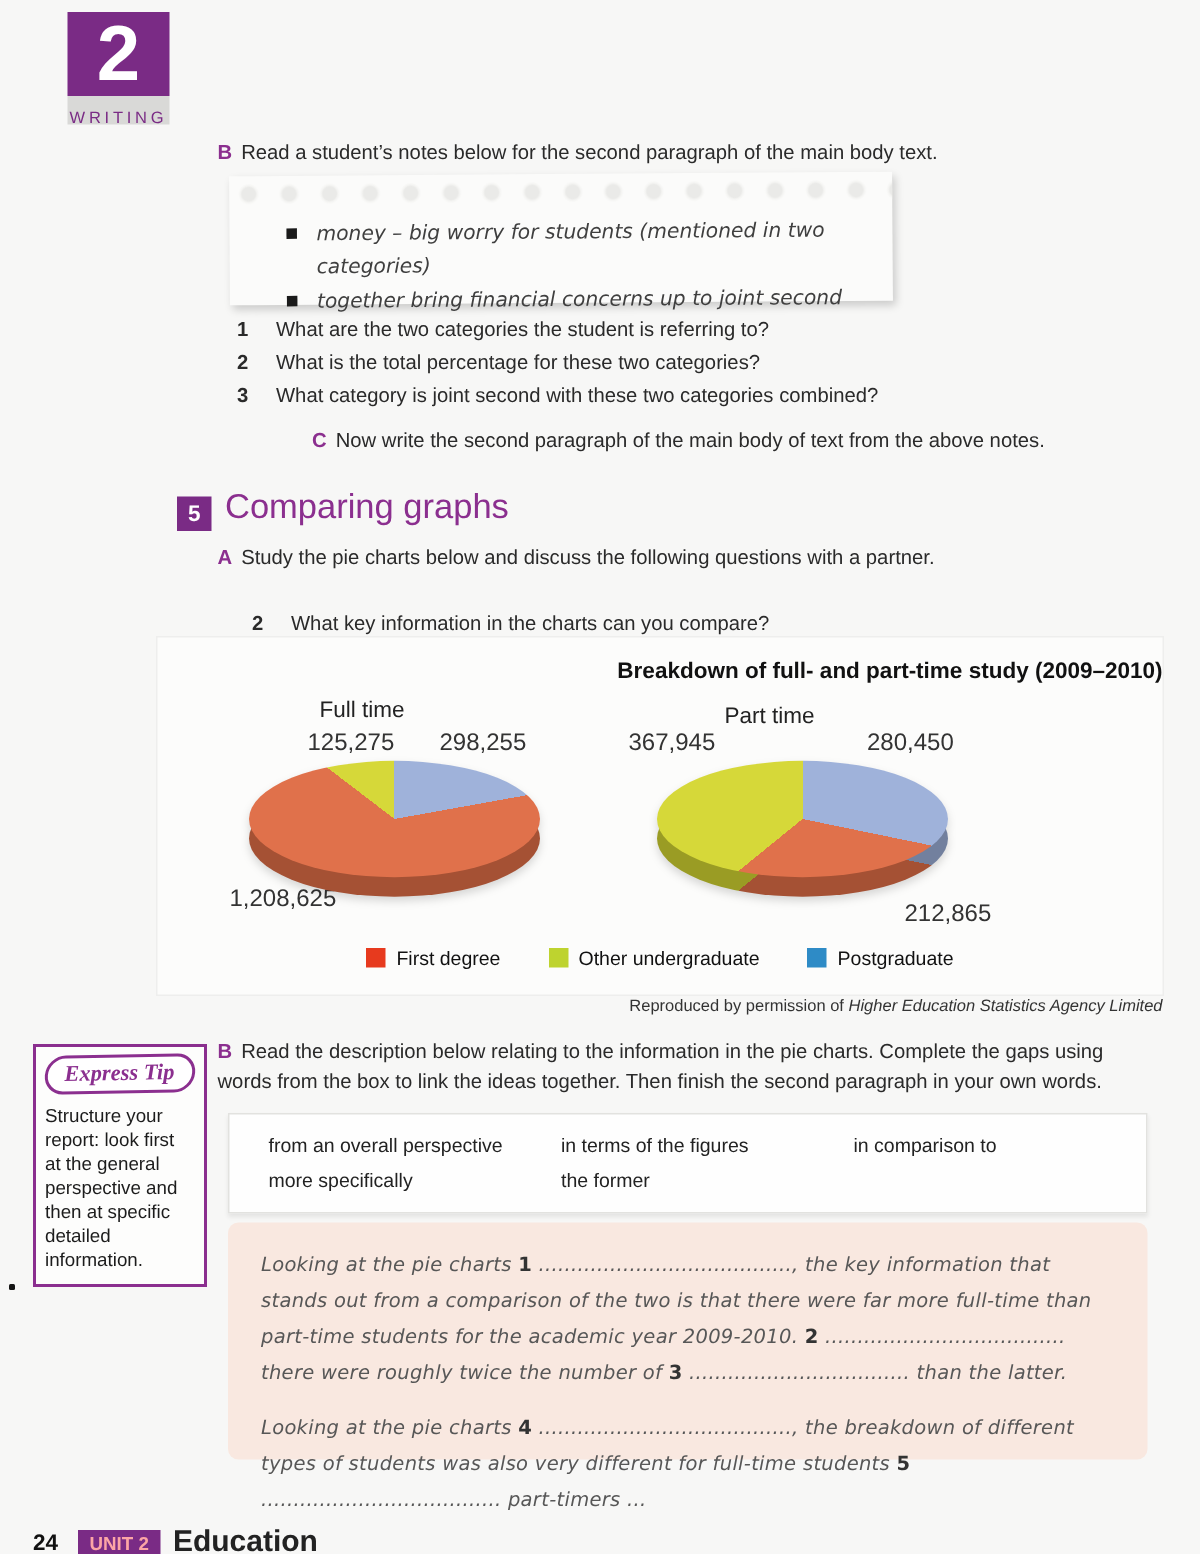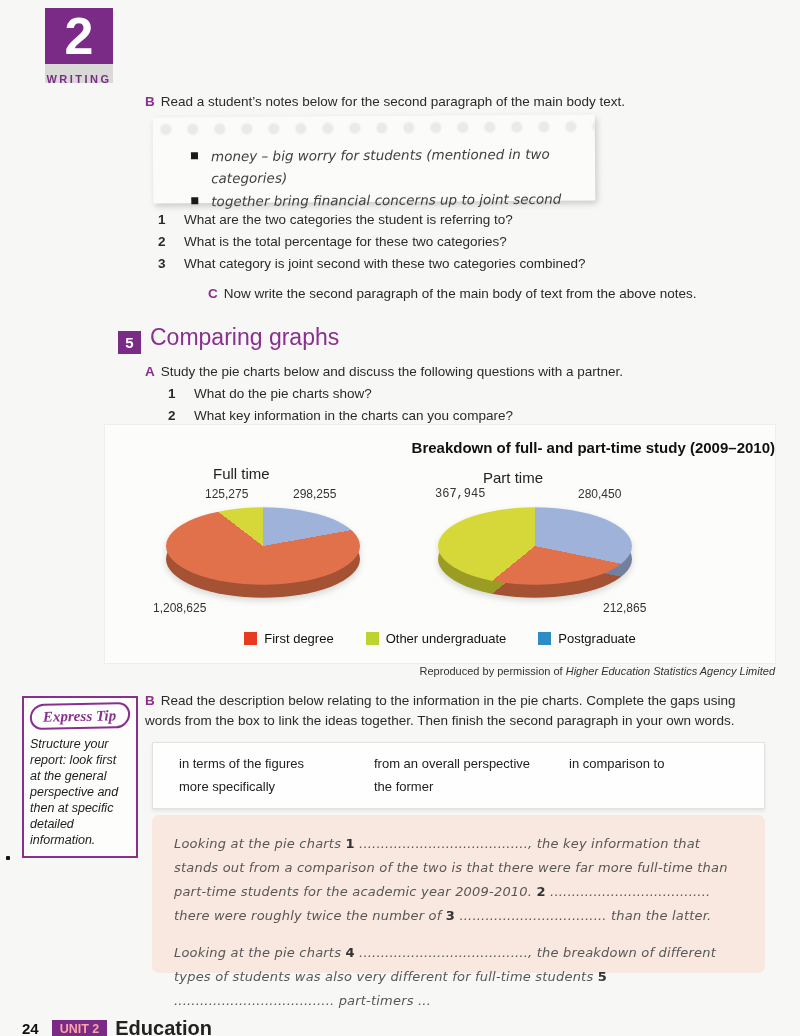--- a/index.html
+++ b/index.html
@@ -6,21 +6,21 @@
   .page{position:relative;width:800px;height:1036px;margin:0 auto;background:#f7f7f6;
         font-family:"Liberation Sans",sans-serif;color:#2a2a2a;overflow:hidden;}
   .abs{position:absolute;}
 
   
   .unit-badge{left:45px;top:8px;width:68px;height:56px;background:#7a2b85;
               display:flex;align-items:center;justify-content:center;}
   .unit-badge span{color:#fff;font-size:52px;font-weight:bold;line-height:1;}
   .writing-strip{left:45px;top:64px;width:68px;height:19px;background:#d9d9d7;
                  display:flex;align-items:center;justify-content:center;}
-  .writing-strip span{color:#7a2b85;font-weight:bold;font-size:11px;letter-spacing:2.5px;margin-top:11px;}
+  .writing-strip span{color:#7a2b85;font-weight:normal;font-size:11px;letter-spacing:2.5px;margin-top:11px;}
 
   
   .line{font-size:13.5px;line-height:1.5;}
   .letter{color:#8b2f8f;font-weight:bold;margin-right:6px;}
   .qnum{font-weight:bold;display:inline-block;width:26px;}
 
   
   .paper{left:153px;top:116px;width:442px;height:86px;background:#fbfbfa;
          transform:rotate(-0.4deg);box-shadow:2px 3px 6px rgba(0,0,0,0.18);}
   .paper-holes{height:20px;margin-top:2px;
@@ -36,39 +36,39 @@
             display:flex;align-items:center;justify-content:center;}
   .five-box span{color:#fff;font-weight:bold;font-size:15px;}
   .h5-title{left:150px;top:324px;font-size:23px;color:#8b2f8f;font-weight:500;}
 
   
   .chart-panel{left:105px;top:425px;width:670px;height:238px;background:#fcfcfb;
                box-shadow:0 0 0 1px rgba(0,0,0,0.035);}
   .chart-title{position:absolute;left:0;top:14px;width:100%;text-align:right;
                font-weight:bold;font-size:15px;color:#111;}
   .pie-subtitle{position:absolute;font-size:15px;color:#222;}
-  .pie-label{position:absolute;font-size:12px;color:#333;white-space:nowrap;}
+  .pie-label{position:absolute;font-size:16px;color:#333;white-space:nowrap;}
   .pie{position:absolute;width:194px;height:92px;filter:drop-shadow(0 3px 3px rgba(0,0,0,0.15));}
   .pie-face{position:absolute;left:0;width:194px;height:194px;border-radius:50%;transform:scaleY(0.4);}
   .pie-side{top:-45px;filter:brightness(0.72) saturate(1.05);}
   .pie-top{top:-58px;}
   .legend-row{position:absolute;left:0;top:206px;width:100%;display:flex;justify-content:center;gap:32px;}
   .legend-item{display:flex;align-items:center;gap:7px;font-size:13px;color:#111;}
   .swatch{display:inline-block;width:13px;height:13px;}
   .credit{left:0;top:665px;width:775px;text-align:right;font-size:11px;color:#333;}
   .credit .src{font-style:italic;}
 
   
   .tip-box{left:22px;top:696px;width:116px;background:#fdfdfc;border:2px solid #8b2f8f;
            padding:5px 6px 8px 6px;box-sizing:border-box;}
   .tip-banner{border:2px solid #8b2f8f;border-radius:13px;padding:2px 4px;text-align:center;
               transform:skewX(-6deg) rotate(-1deg);background:#fff;}
   .tip-banner span{display:inline-block;transform:skewX(6deg);font-family:"Liberation Serif",serif;
                    font-style:italic;font-weight:bold;font-size:15px;color:#8b2f8f;white-space:nowrap;}
-  .tip-text{margin-top:7px;font-size:12.5px;line-height:1.28;color:#1c1c1c;font-style:italic;}
+  .tip-text{margin-top:7px;font-size:12.5px;line-height:1.28;color:#1c1c1c;}
 
   
   .word-box{left:152px;top:742px;width:613px;background:#fefefe;border:1px solid #e2e2df;
             box-shadow:0 2px 3px rgba(0,0,0,0.08);box-sizing:border-box;
             padding:9px 0 9px 26px;display:flex;flex-wrap:wrap;}
   .word-box span{width:195px;font-size:13px;color:#222;line-height:1.8;}
 
   
   .pink-box{left:152px;top:815px;width:613px;height:158px;background:#f9e8e0;border-radius:7px;
             box-sizing:border-box;padding:17px 22px;}
@@ -126,38 +126,35 @@
   </div>
 
   <div class="abs five-box">
     <span>5</span>
   </div>
   <div class="abs h5-title">Comparing graphs</div>
 
   <div class="abs line" style="left:145px;top:362px;width:630px;">
     <span class="letter">A</span><span>Study the pie charts below and discuss the following questions with a partner.</span>
   </div>
-  <div class="abs line" style="left:168px;top:384px;">
-    <span class="qnum">1</span><span>What do the pie charts show?</span>
-  </div>
   <div class="abs line" style="left:168px;top:406px;">
     <span class="qnum">2</span><span>What key information in the charts can you compare?</span>
   </div>
 
   <div class="abs chart-panel">
     <div class="chart-title">Breakdown of full- and part-time study (2009–2010)</div>
 
     <div class="pie-subtitle" style="left:108px;top:40px;">Full time</div>
     <div class="pie-subtitle" style="left:378px;top:44px;">Part time</div>
 
     <div class="pie-label" style="left:100px;top:62px;">125,275</div>
     <div class="pie-label" style="left:188px;top:62px;">298,255</div>
-    <div class="pie-label" style="left:48px;top:176px;">1,208,625</div>
-
-    <div class="pie-label" style="left:330px;top:62px;font-family:Liberation Mono, monospace;">367,945</div>
+    <div class="pie-label" style="left:48px;top:166px;">1,208,625</div>
+
+    <div class="pie-label" style="left:314px;top:62px;">367,945</div>
     <div class="pie-label" style="left:473px;top:62px;">280,450</div>
     <div class="pie-label" style="left:498px;top:176px;">212,865</div>
 
     <div class="pie" style="left:61px;top:82px;">
       <div class="pie-face pie-side" style="background: conic-gradient(rgb(159, 178, 218) 0deg, rgb(159, 178, 218) 65.7853deg, rgb(224, 113, 75) 65.7853deg, rgb(224, 113, 75) 332.368deg, rgb(214, 216, 57) 332.368deg, rgb(214, 216, 57) 360deg);"></div>
       <div class="pie-face pie-top" style="background: conic-gradient(rgb(159, 178, 218) 0deg, rgb(159, 178, 218) 65.7853deg, rgb(224, 113, 75) 65.7853deg, rgb(224, 113, 75) 332.368deg, rgb(214, 216, 57) 332.368deg, rgb(214, 216, 57) 360deg);"></div>
     </div>
     <div class="pie" style="left:333px;top:82px;">
       <div class="pie-face pie-side" style="background: conic-gradient(rgb(159, 178, 218) 0deg, rgb(159, 178, 218) 117.226deg, rgb(224, 113, 75) 117.226deg, rgb(224, 113, 75) 206.202deg, rgb(214, 216, 57) 206.202deg, rgb(214, 216, 57) 360deg);"></div>
       <div class="pie-face pie-top" style="background: conic-gradient(rgb(159, 178, 218) 0deg, rgb(159, 178, 218) 117.226deg, rgb(224, 113, 75) 117.226deg, rgb(224, 113, 75) 206.202deg, rgb(214, 216, 57) 206.202deg, rgb(214, 216, 57) 360deg);"></div>
@@ -188,22 +185,22 @@
       <span>Express Tip</span>
     </div>
     <div class="tip-text">Structure your report: look first at the general perspective and then at specific detailed information.</div>
   </div>
 
   <div class="abs line" style="left:145px;top:691px;width:628px;">
     <span class="letter">B</span><span>Read the description below relating to the information in the pie charts. Complete the gaps using words from the box to link the ideas together. Then finish the second paragraph in your own words.</span>
   </div>
 
   <div class="abs word-box">
+    <span>from an overall perspective</span>
     <span>in terms of the figures</span>
-    <span>from an overall perspective</span>
     <span>in comparison to</span>
     <span>more specifically</span>
     <span>the former</span>
     <span></span>
   </div>
 
   <div class="abs pink-box">
     <p class="hand"><span>Looking at the pie charts </span><span class="seg-b">1</span><span> ......................................., the key information that stands out from a comparison of the two is that there were far more full-time than part-time students for the academic year 2009-2010. </span><span class="seg-b">2</span><span> ..................................... there were roughly twice the number of </span><span class="seg-b">3</span><span> .................................. than the latter.</span></p>
     <p class="hand"><span>Looking at the pie charts </span><span class="seg-b">4</span><span> ......................................., the breakdown of different types of students was also very different for full-time students </span><span class="seg-b">5</span><span> ..................................... part-timers ...</span></p>
   </div>

